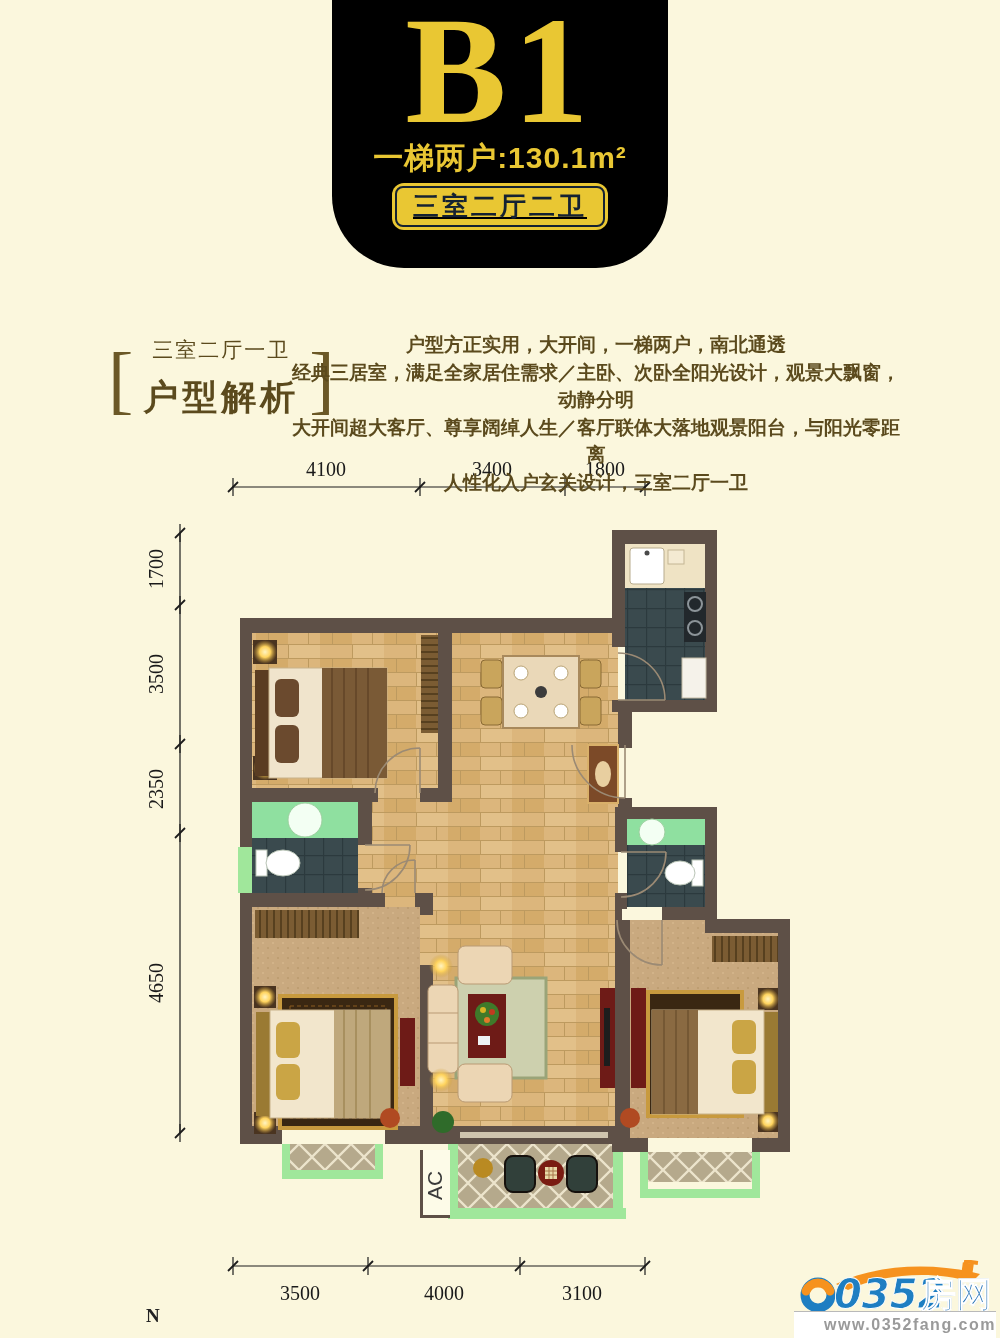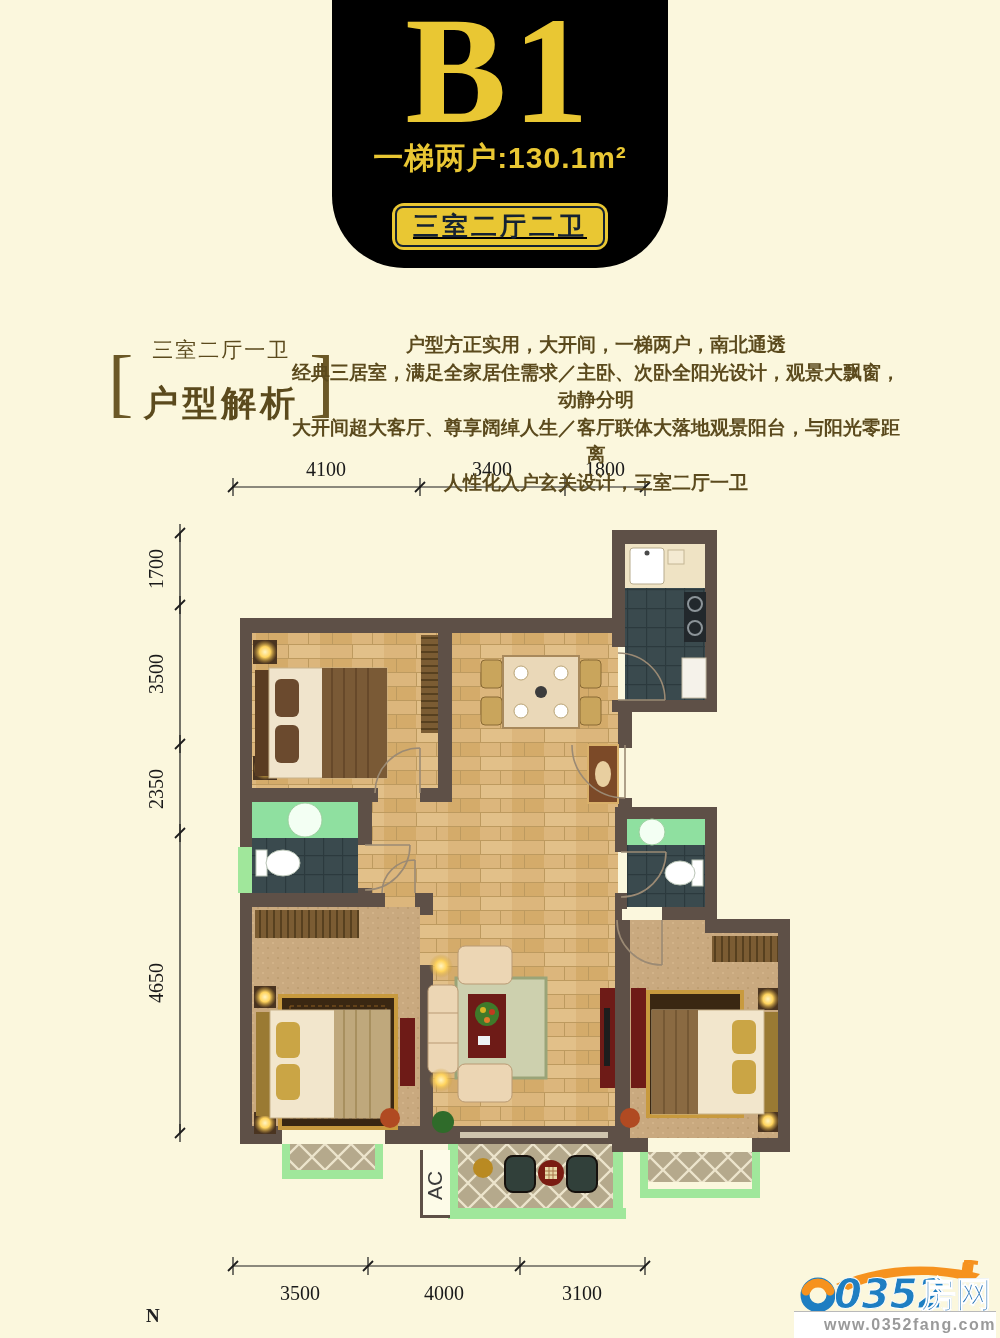--- a/index.html
+++ b/index.html
@@ -6,30 +6,30 @@
   body{background:#fbf7dd;font-family:"Liberation Sans",sans-serif;}
   #page{position:relative;width:1000px;height:1338px;background:#fbf7dd;overflow:hidden;}
 
   
   .banner{position:absolute;left:332px;top:0;width:336px;height:268px;
     background:#000000;border-radius:0 0 72px 72px;
     display:flex;flex-direction:column;align-items:center;text-decoration:underline;}
   .unit-code{font-family:"Liberation Serif",serif;font-weight:bold;
     font-size:152px;line-height:1.05;color:#e9c733;margin-top:-8px;letter-spacing:6px;}
   .area-label{color:#e9c733;font-size:30px;font-weight:bold;margin-top:-14px;letter-spacing:1px;}
-  .layout-badge{margin-top:24px;background:#e9c733;border-radius:12px;padding:3px;text-align:right;}
+  .layout-badge{margin-top:4px;background:#e9c733;border-radius:12px;padding:3px;text-align:right;}
   .layout-badge-inner{border:2px solid #152232;border-radius:8px;padding:1px 16px;
     color:#152232;font-weight:bold;font-size:26px;letter-spacing:3px;}
 
   
   .analysis{position:absolute;left:108px;top:336px;display:flex;align-items:center;color:#5b4a1d;}
   .bracket{font-family:"Liberation Serif",serif;font-size:76px;font-weight:400;line-height:70px;color:#6b5826;}
   .analysis-mid{display:flex;flex-direction:column;align-items:center;margin:0 10px;}
   .analysis-sub{font-size:21px;letter-spacing:2px;}
-  .analysis-title{font-size:35px;font-weight:bold;letter-spacing:4px;margin-top:16px;}
+  .analysis-title{font-size:35px;font-weight:bold;letter-spacing:4px;margin-top:10px;}
 
   .desc{position:absolute;left:289px;top:331px;width:614px;text-align:center;
     color:#5b4a1d;font-size:19px;line-height:27.5px;font-weight:bold;}
 
   
   #plan-svg{position:absolute;left:0;top:0;width:1000px;height:1338px;}
 
   
   .logo{position:absolute;right:4px;bottom:0;width:202px;height:78px;}
   .logo-www{position:absolute;left:0;right:0;bottom:0;height:26px;background:#ffffff;

